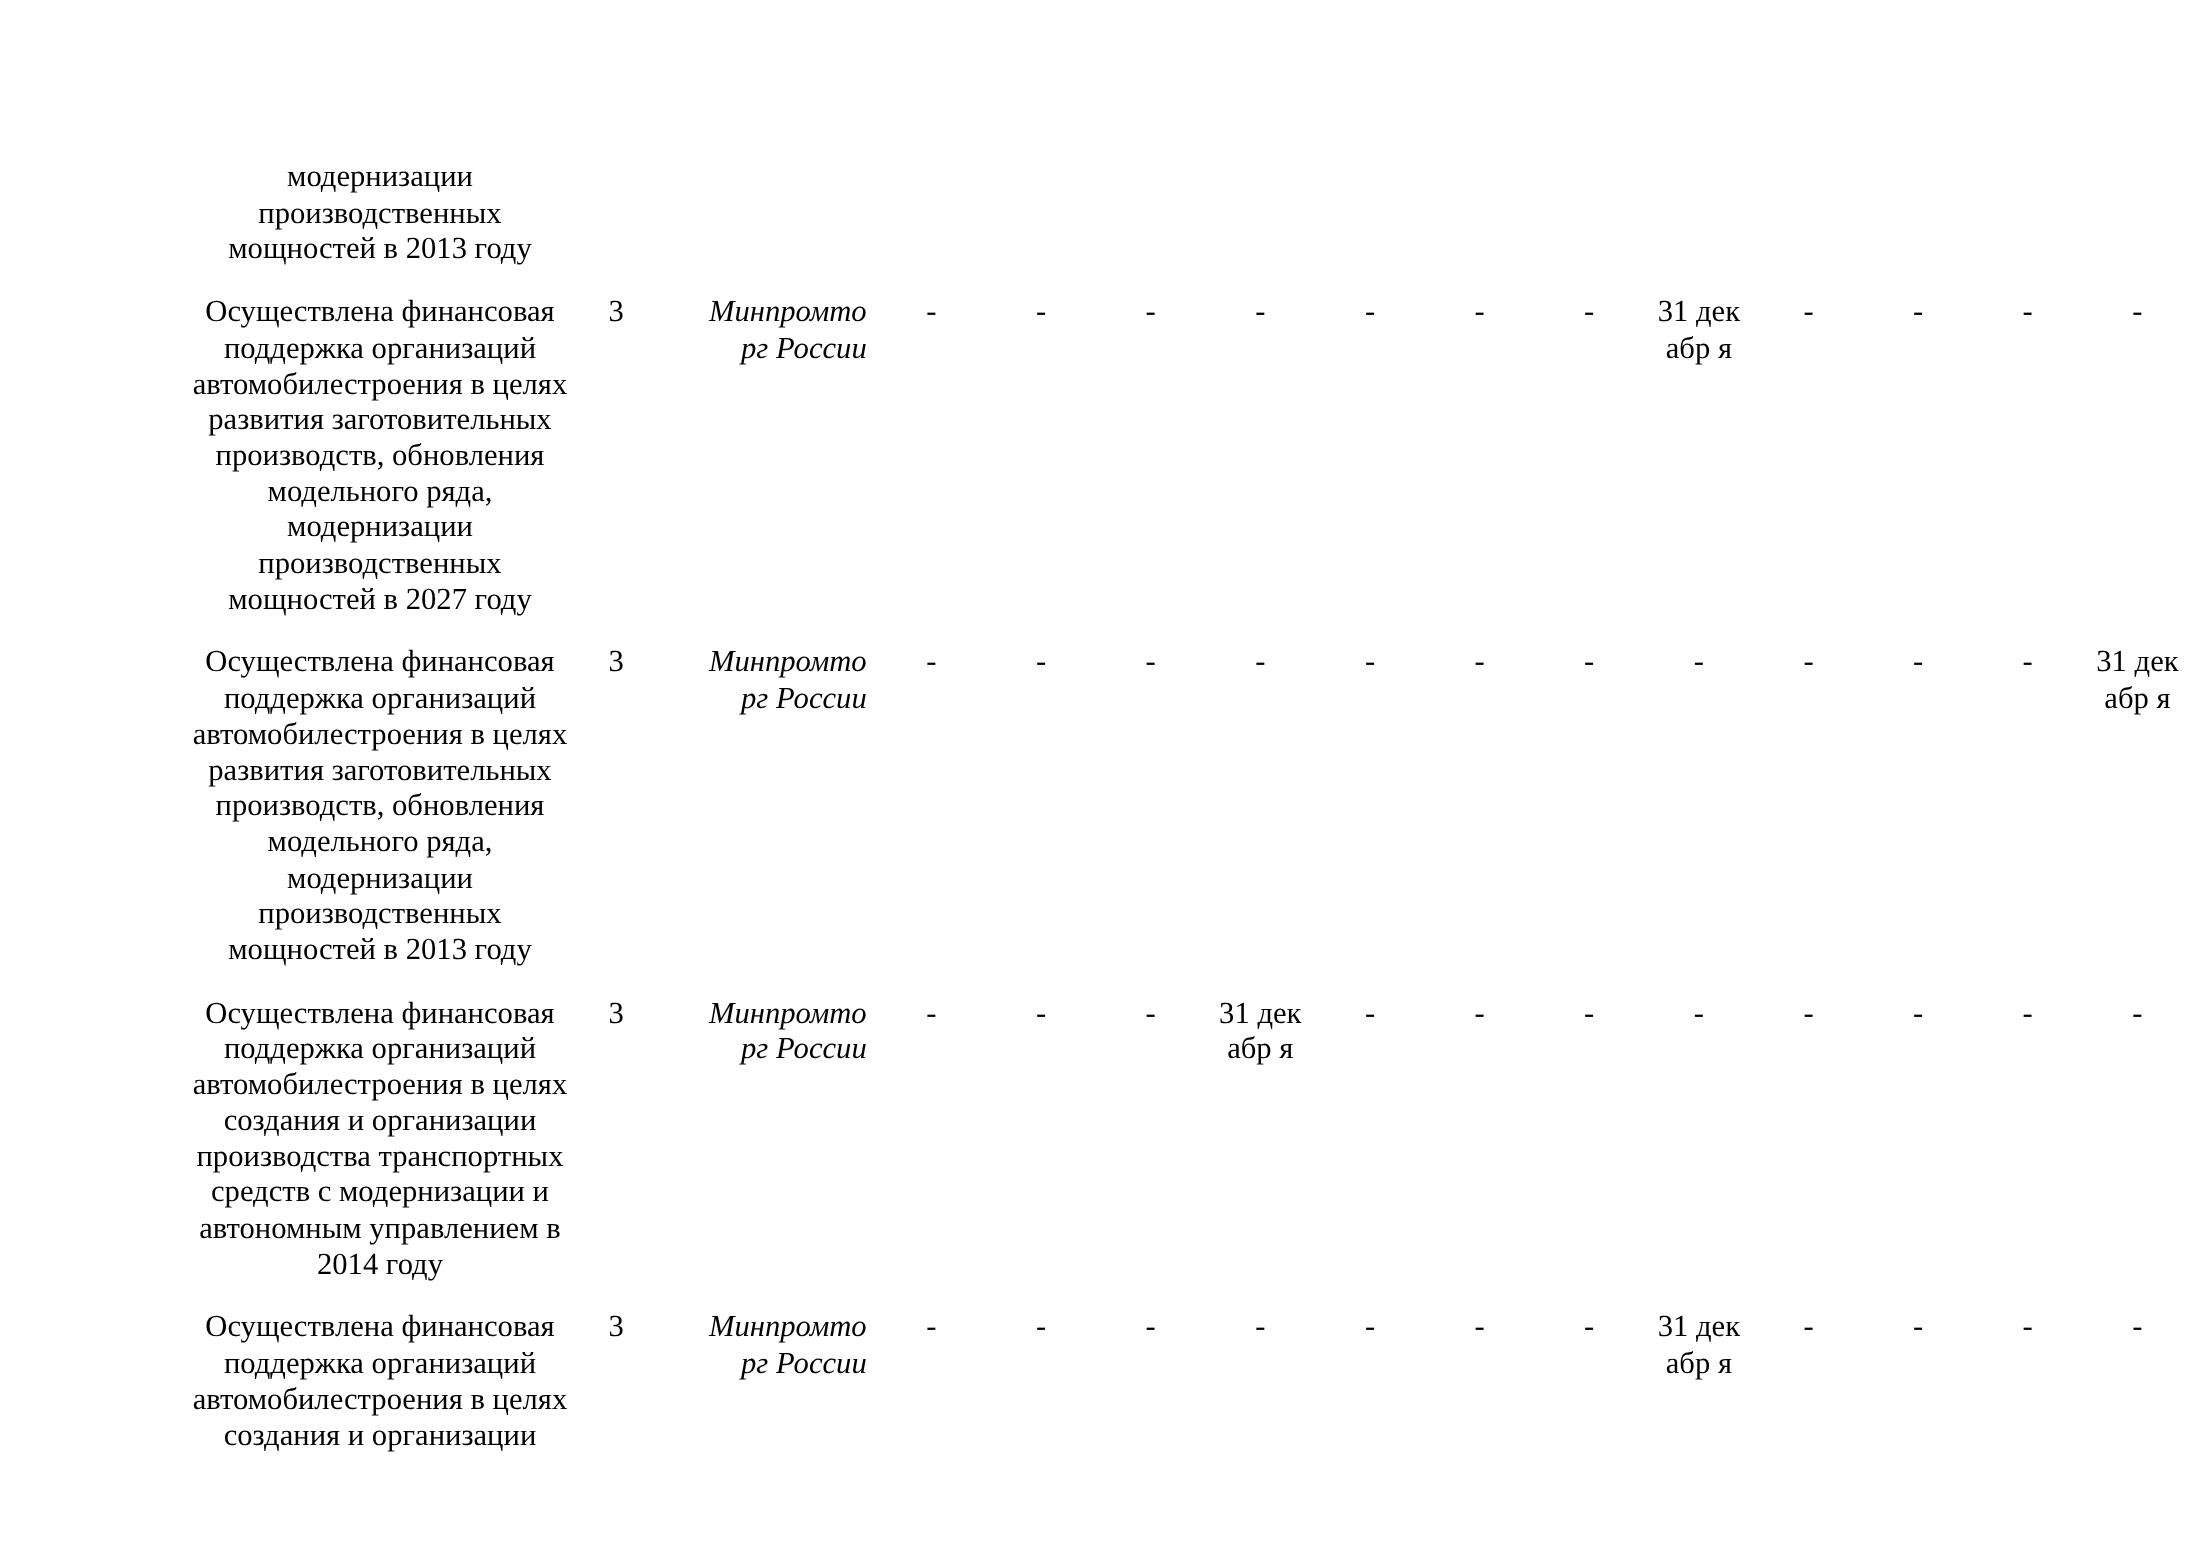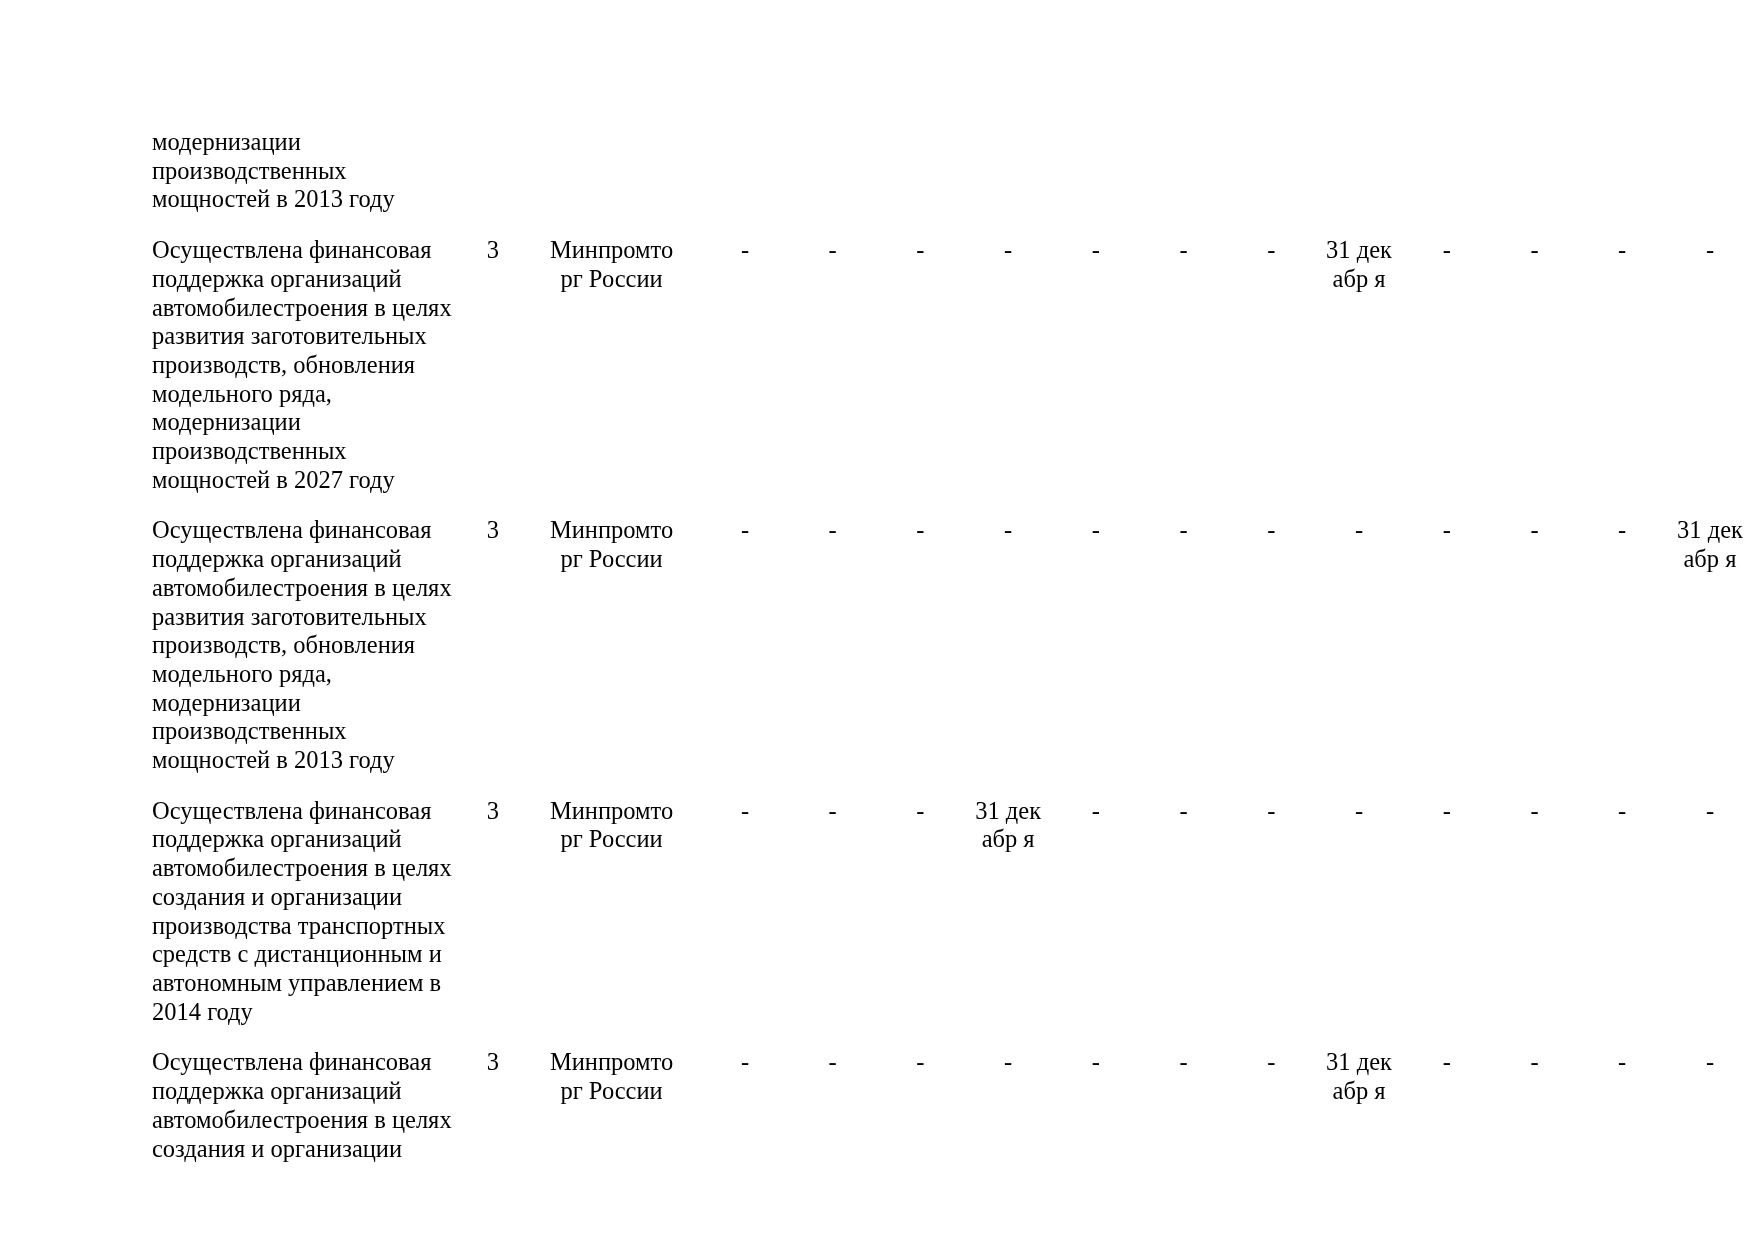--- a/index.html
+++ b/index.html
@@ -31,23 +31,23 @@
     border-collapse: collapse;
     table-layout: fixed;
     font-size: 24.5px;
     line-height: 28.7px;
   }
   table.plan td {
     vertical-align: top;
     padding: 0 8px 22px 8px;
     border: none;
   }
-  td.c-desc { width: 310px; text-align: left; }
+  td.c-desc { width: 310px; text-align: center; }
   td.c-level { width: 44px; text-align: center; }
-  td.c-resp { width: 140px; text-align: center; padding-left: 34px; }
+  td.c-resp { width: 140px; text-align: right; padding-left: 34px; font-style: italic; }
   td.c-q { width: 76px; text-align: center; word-break: break-all; overflow-wrap: anywhere; }
   .row-first td { padding-bottom: 22px; }
 </style>
 </head>
 <body>
 
 <div class="page">
   <table class="plan">
     <colgroup>
       <col style="width:326px">
@@ -152,21 +152,21 @@
         <td class="c-q">31 декабр я</td>
       </tr>
 
       <tr>
         <td class="c-desc">
           <div>Осуществлена финансовая</div>
           <div>поддержка организаций</div>
           <div>автомобилестроения в целях</div>
           <div>создания и организации</div>
           <div>производства транспортных</div>
-          <div>средств с дистанционным и</div>
+          <div>средств с модернизации и</div>
           <div>автономным управлением в</div>
           <div>2014 году</div>
         </td>
         <td class="c-level">3</td>
         <td class="c-resp">
           <div>Минпромто</div>
           <div>рг России</div>
         </td>
         <td class="c-q">-</td>
         <td class="c-q">-</td>

